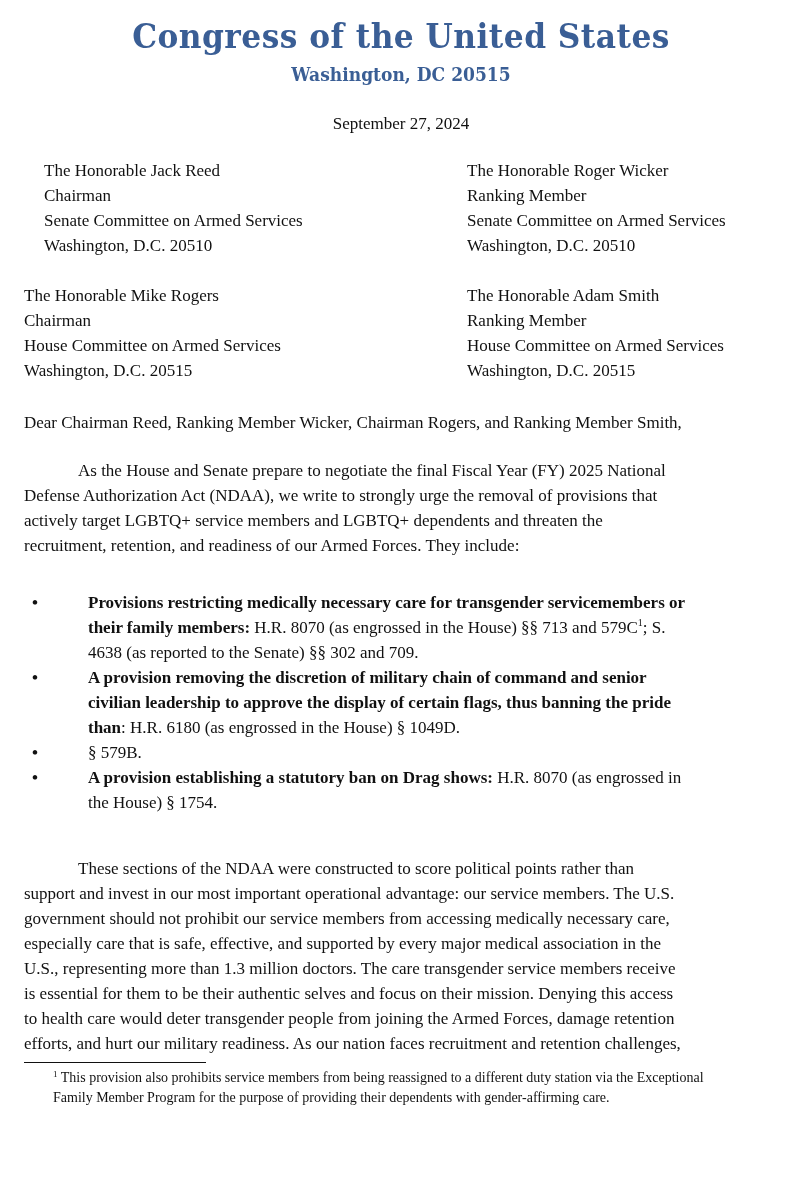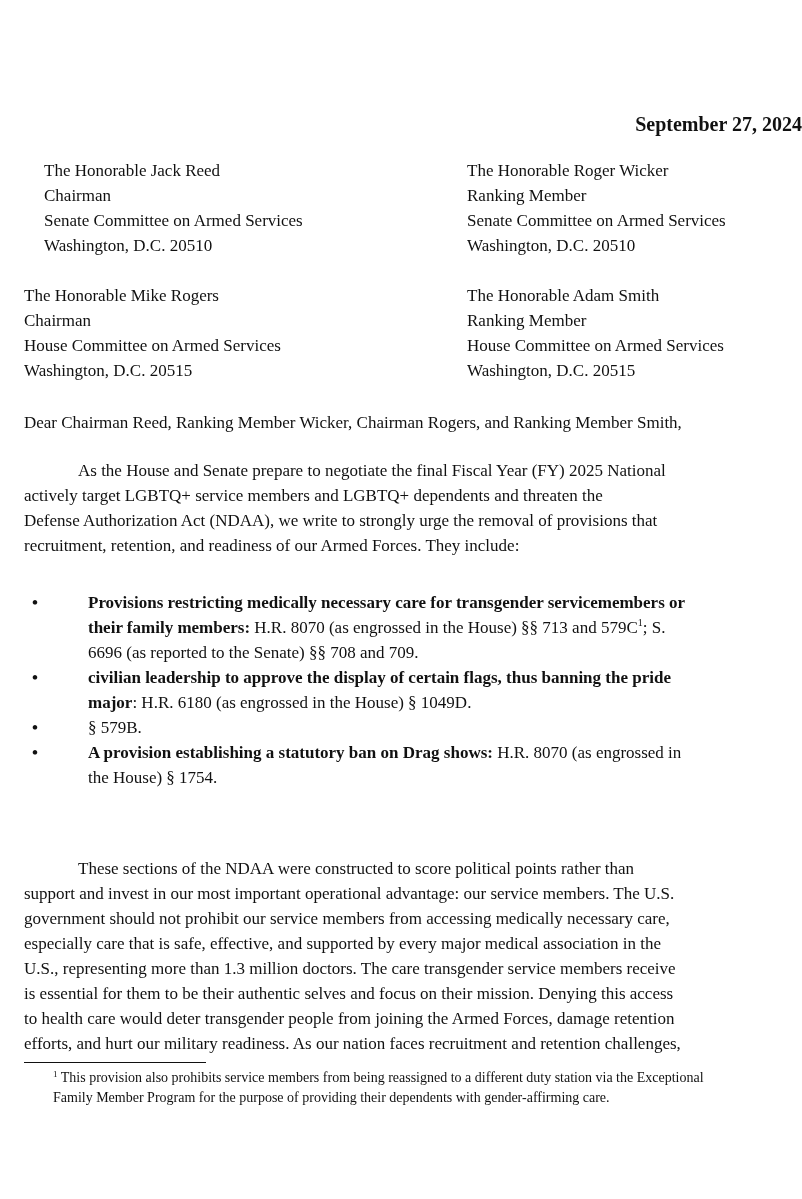--- a/index.html
+++ b/index.html
@@ -13,21 +13,21 @@
     .lh-title {
       font-family: "DejaVu Serif", "Liberation Serif", serif;
       font-weight: bold; font-size: 34px; letter-spacing: 0.5px;
       color: #3a5e95; line-height: 40px; transform: scaleX(0.92);
     }
     .lh-sub {
       font-family: "DejaVu Serif", "Liberation Serif", serif;
       font-weight: bold; font-size: 18px; color: #3a5e95; line-height: 26px;
       margin-top: 6px; transform: scaleX(0.95);
     }
-    .date { position: absolute; top: 112px; left: 0; width: 802px; text-align: right; font-size: 20px; line-height: 24px; font-weight: bold; }
+    .date { position: absolute; top: 112px; left: 0; width: 802px; text-align: center; font-size: 17px; line-height: 24px; }
     .addr { position: absolute; font-size: 17px; line-height: 25px; }
     .addr div { white-space: nowrap; }
     .salutation { position: absolute; left: 24px; top: 410px; font-size: 17px; line-height: 25px; white-space: nowrap; }
     .para { position: absolute; left: 24px; width: 740px; font-size: 17px; line-height: 25px; text-align: left; }
     .para .line { white-space: nowrap; font-family: Liberation Serif, serif; }
     .indent { display: inline-block; width: 54px; }
     .bullets { position: absolute; left: 24px; top: 590px; width: 760px; font-size: 17px; line-height: 25px; }
     .bullet { position: relative; padding-left: 40px; margin: 0; }
     .bullet .dot { position: absolute; left: 8px; top: 0; width: 14px; font-weight: bold; }
     .bullet .line { white-space: nowrap; margin-left: 24px; }
@@ -36,20 +36,24 @@
     .fn-rule { position: absolute; left: 24px; top: 1062px; width: 182px; height: 0; border-top: 1.5px solid #111; }
     .footnote { position: absolute; left: 24px; top: 1068px; width: 770px; font-size: 14px; line-height: 20px; }
     .footnote .line { white-space: nowrap; margin-left: 29px; }
     .footnote sup { font-size: 9px; vertical-align: 5px; }
   </style>
 </head>
 <body>
 
 <div class="page">
 
+  <div class="letterhead">
+    <div class="lh-title">Congress of the United States</div>
+    <div class="lh-sub">Washington, DC 20515</div>
+  </div>
 
   <div class="date">September 27, 2024</div>
 
   <div class="addr" style="left:24px; top:158px;margin-left:20px;">
     <div>The Honorable Jack Reed</div>
     <div>Chairman</div>
     <div>Senate Committee on Armed Services</div>
     <div>Washington, D.C. 20510</div>
   </div>
 
@@ -71,36 +75,37 @@
     <div>The Honorable Adam Smith</div>
     <div>Ranking Member</div>
     <div>House Committee on Armed Services</div>
     <div>Washington, D.C. 20515</div>
   </div>
 
   <div class="salutation">Dear Chairman Reed, Ranking Member Wicker, Chairman Rogers, and Ranking Member Smith,</div>
 
   <div class="para" style="top:458px;">
     <div class="line"><span class="indent"></span><span>As the House and Senate prepare to negotiate the final Fiscal Year (FY) 2025 National</span></div>
+    <div class="line">Defense Authorization Act (NDAA), we write to strongly urge the removal of provisions that</div>
     <div class="line">actively target LGBTQ+ service members and LGBTQ+ dependents and threaten the</div>
-    <div class="line">Defense Authorization Act (NDAA), we write to strongly urge the removal of provisions that</div>
     <div class="line">recruitment, retention, and readiness of our Armed Forces. They include:</div>
   </div>
 
   <div class="bullets">
     <div class="bullet">
       <span class="dot">•</span>
       <div class="line"><b>Provisions restricting medically necessary care for transgender servicemembers or</b></div>
       <div class="line"><b>their family members:</b><span> H.R. 8070 (as engrossed in the House) §§ 713 and 579C</span><sup>1</sup><span>; S.</span></div>
-      <div class="line">6696 (as reported to the Senate) §§ 708 and 709.</div>
+      <div class="line">4638 (as reported to the Senate) §§ 302 and 709.</div>
     </div>
     <div class="bullet">
       <span class="dot">•</span>
+      <div class="line"><b>A provision removing the discretion of military chain of command and senior</b></div>
       <div class="line"><b>civilian leadership to approve the display of certain flags, thus banning the pride</b></div>
-      <div class="line"><b>major</b><span>: H.R. 6180 (as engrossed in the House) § 1049D.</span></div>
+      <div class="line"><b>than</b><span>: H.R. 6180 (as engrossed in the House) § 1049D.</span></div>
     </div>
     <div class="bullet">
       <span class="dot">•</span>
       <div class="line">§ 579B.</div>
     </div>
     <div class="bullet">
       <span class="dot">•</span>
       <div class="line"><b>A provision establishing a statutory ban on Drag shows:</b><span> H.R. 8070 (as engrossed in</span></div>
       <div class="line">the House) § 1754.</div>
     </div>

